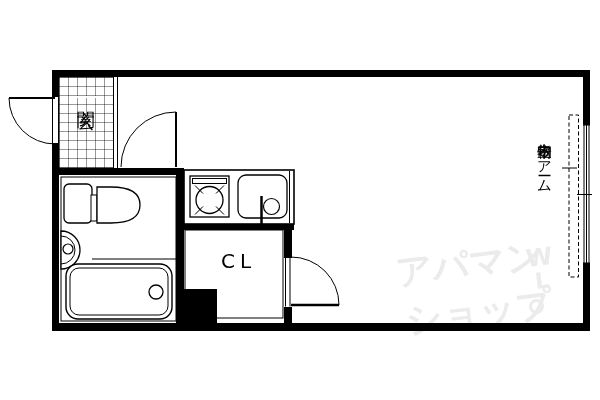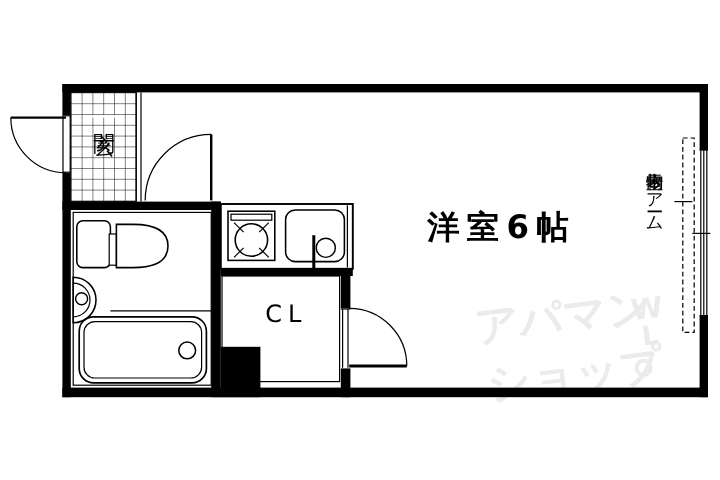--- a/index.html
+++ b/index.html
@@ -138,16 +138,15 @@
       <line x1="577" y1="194.5" x2="592" y2="194.5" stroke-width="1"></line>
     </g>
 
     <g fill="none" stroke="#000">
       <rect x="569" y="115" width="9.5" height="162" stroke-width="1" stroke-dasharray="4 2.5"></rect>
       <line x1="562" y1="168" x2="577" y2="168" stroke-width="1"></line>
     </g>
   </svg>
 
   <div class="label label-genkan">玄関</div>
-  <div class="label label-main">洋室6帖</div>
   <div class="label label-cl">CL</div>
   <div class="label label-arm">室内物干しアーム</div>
 </div>
 
 </body></html>

